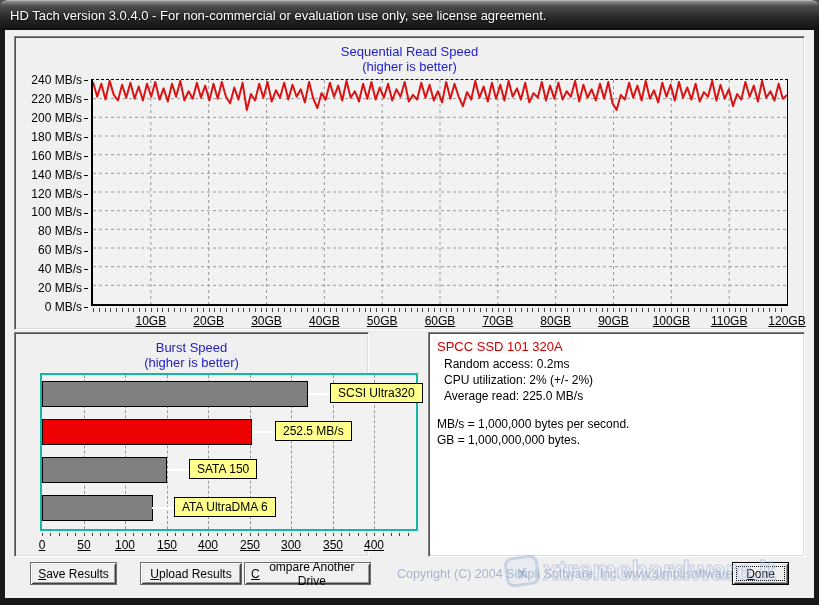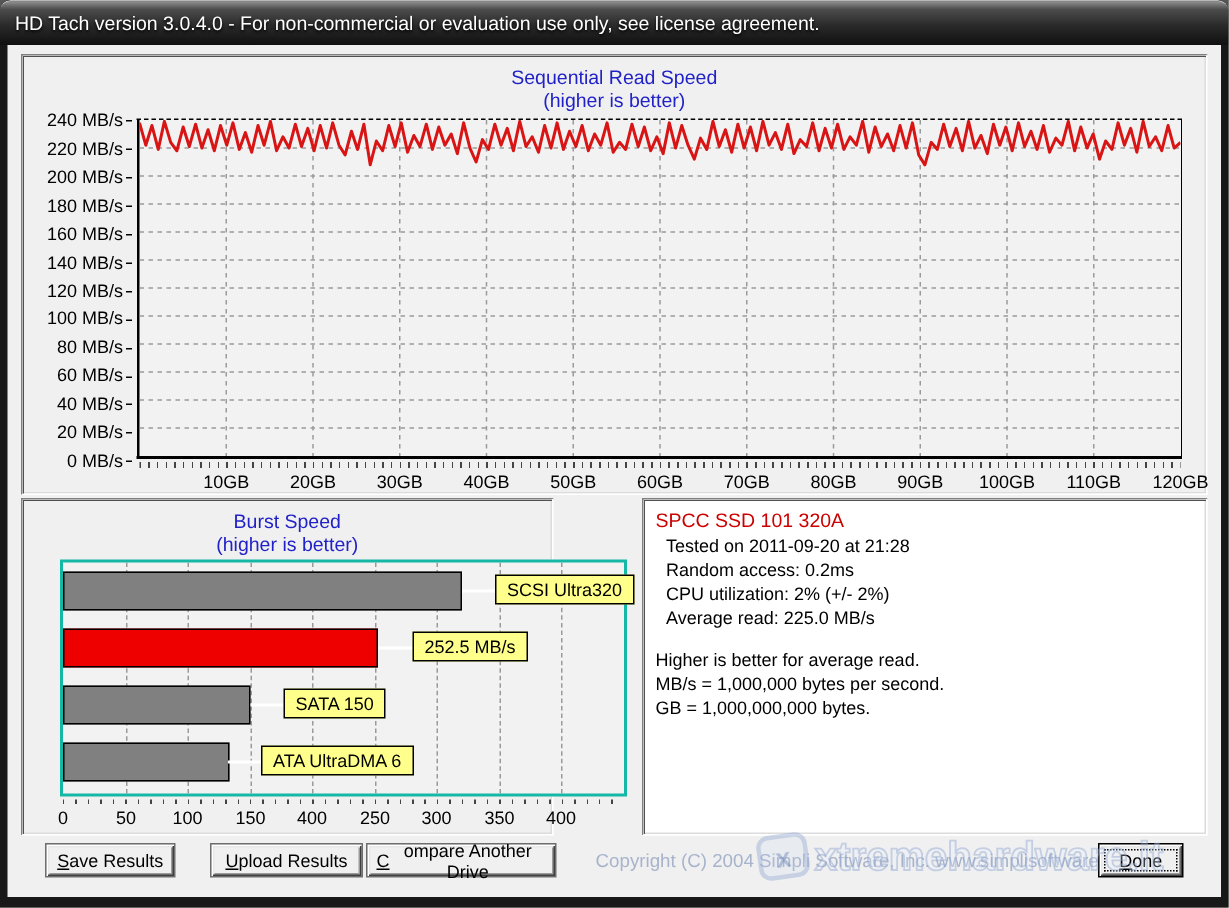--- a/index.html
+++ b/index.html
@@ -24,21 +24,21 @@
   #seq-panel{left:9px;top:6px;width:791px;height:294px;}
   .seq-ylabels{position:absolute;left:0;top:42px;width:73px;height:240px;}
   .ylab{position:absolute;right:0;width:73px;text-align:right;font-size:12px;color:#000;white-space:nowrap;}
   .ylab::after{content:"";display:inline-block;width:4px;height:1px;background:#000;vertical-align:middle;margin-left:2px;}
   .seq-plot{position:absolute;left:76px;top:42px;width:697px;height:227px;background:#f2f2f2;
     border-left:2px solid #000;border-bottom:2px solid #000;border-right:1px solid #000;border-top:1px dashed #000;}
   .seq-plot svg{position:absolute;left:0;top:0;width:694px;height:224px;}
   .seq-tickstrip{position:absolute;left:78px;top:271px;width:694px;height:4px;
     background:repeating-linear-gradient(to right,#444 0,#444 1px,transparent 1px,transparent 5.78px);}
   .seq-xlabels{position:absolute;left:76px;top:277px;width:697px;height:16px;}
-  .xlab{position:absolute;width:56px;text-align:center;font-size:12px;color:#000;}
+  .xlab{position:absolute;width:56px;text-align:center;font-size:12px;color:#000;text-decoration:underline;}
 
   
   #burst-panel{left:9px;top:302px;width:355px;height:225px;}
   .burst-plot{position:absolute;left:25px;top:40px;width:378px;height:158px;background:#f2f2f2;border:2px solid #14b8a6;}
   .bgrid{position:absolute;top:0;bottom:0;width:0;border-left:1px dashed #9a9a9a;}
   .bbar{position:absolute;left:0;height:26px;background:#808080;border:1px solid #000;z-index:2;}
   #bbar1{top:6px;} #bbar2{top:44px;background:#ee0000;} #bbar3{top:82px;} #bbar4{top:120px;}
   .bconn{position:absolute;height:2px;background:#ffffff;z-index:3;}
   #bconn1{left:266px;top:18px;width:24px;} #bconn2{left:210px;top:56px;width:25px;}
   #bconn3{left:125px;top:94px;width:24px;} #bconn4{left:110px;top:132px;width:24px;}
@@ -183,26 +183,24 @@
           <div class="xlab" style="width: 40px; left: 148px;">400</div>
           <div class="xlab" style="width: 40px; left: 190px;">250</div>
           <div class="xlab" style="width: 40px; left: 231px;">300</div>
           <div class="xlab" style="width: 40px; left: 273px;">350</div>
           <div class="xlab" style="width: 40px; left: 314px;">400</div>
         </div>
     </div>
 
     <div class="panel" id="info-panel">
       <div class="drive-name">SPCC SSD 101 320A</div>
-      <div class="iline ind">Tested on 2011-09-20 at 21:28</div>
       <div class="iline ind">Random access: 0.2ms</div>
       <div class="iline ind">CPU utilization: 2% (+/- 2%)</div>
       <div class="iline ind">Average read: 225.0 MB/s</div>
       <div class="notes">
-        <div class="iline">Higher is better for average read.</div>
         <div class="iline">MB/s = 1,000,000 bytes per second.</div>
         <div class="iline">GB = 1,000,000,000 bytes.</div>
       </div>
     </div>
 
     <button class="btn" id="btn-save"><u>S</u>ave Results</button>
     <button class="btn" id="btn-upload"><u>U</u>pload Results</button>
     <button class="btn" id="btn-compare"><u>C</u>ompare Another Drive</button>
     <div class="copyright">Copyright (C) 2004 Simpli Software, Inc. www.simplisoftware.com</div>
     <div class="watermark">

